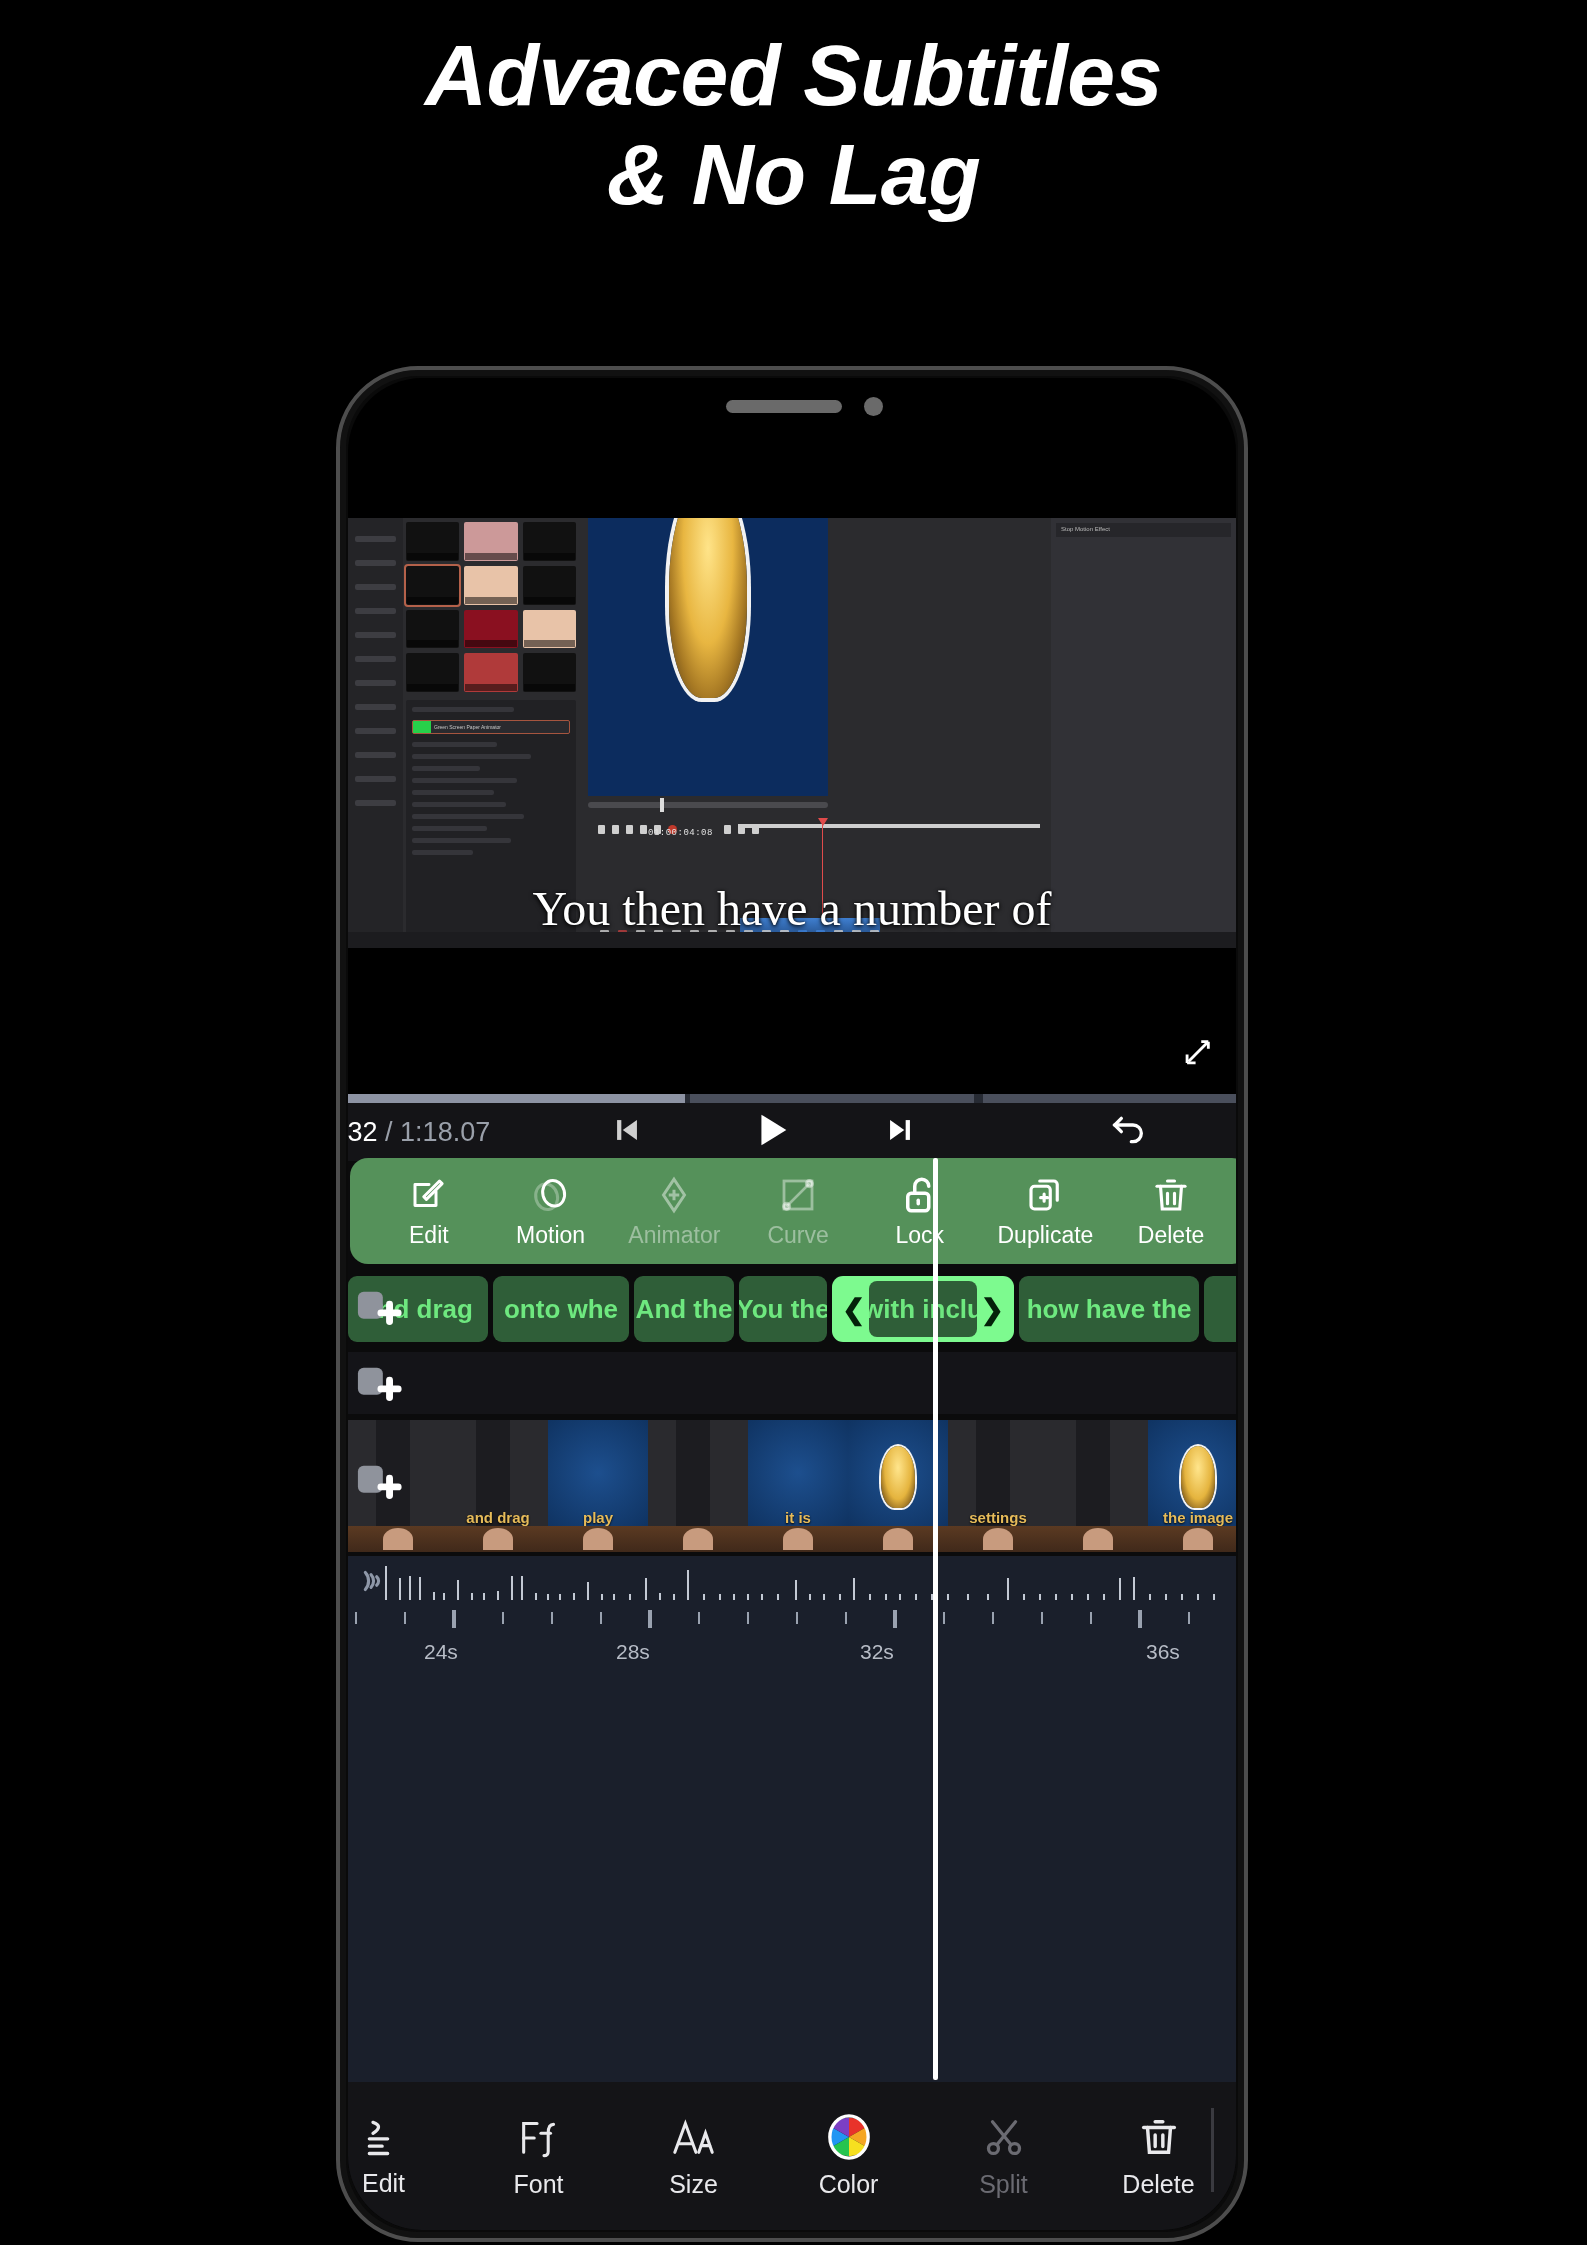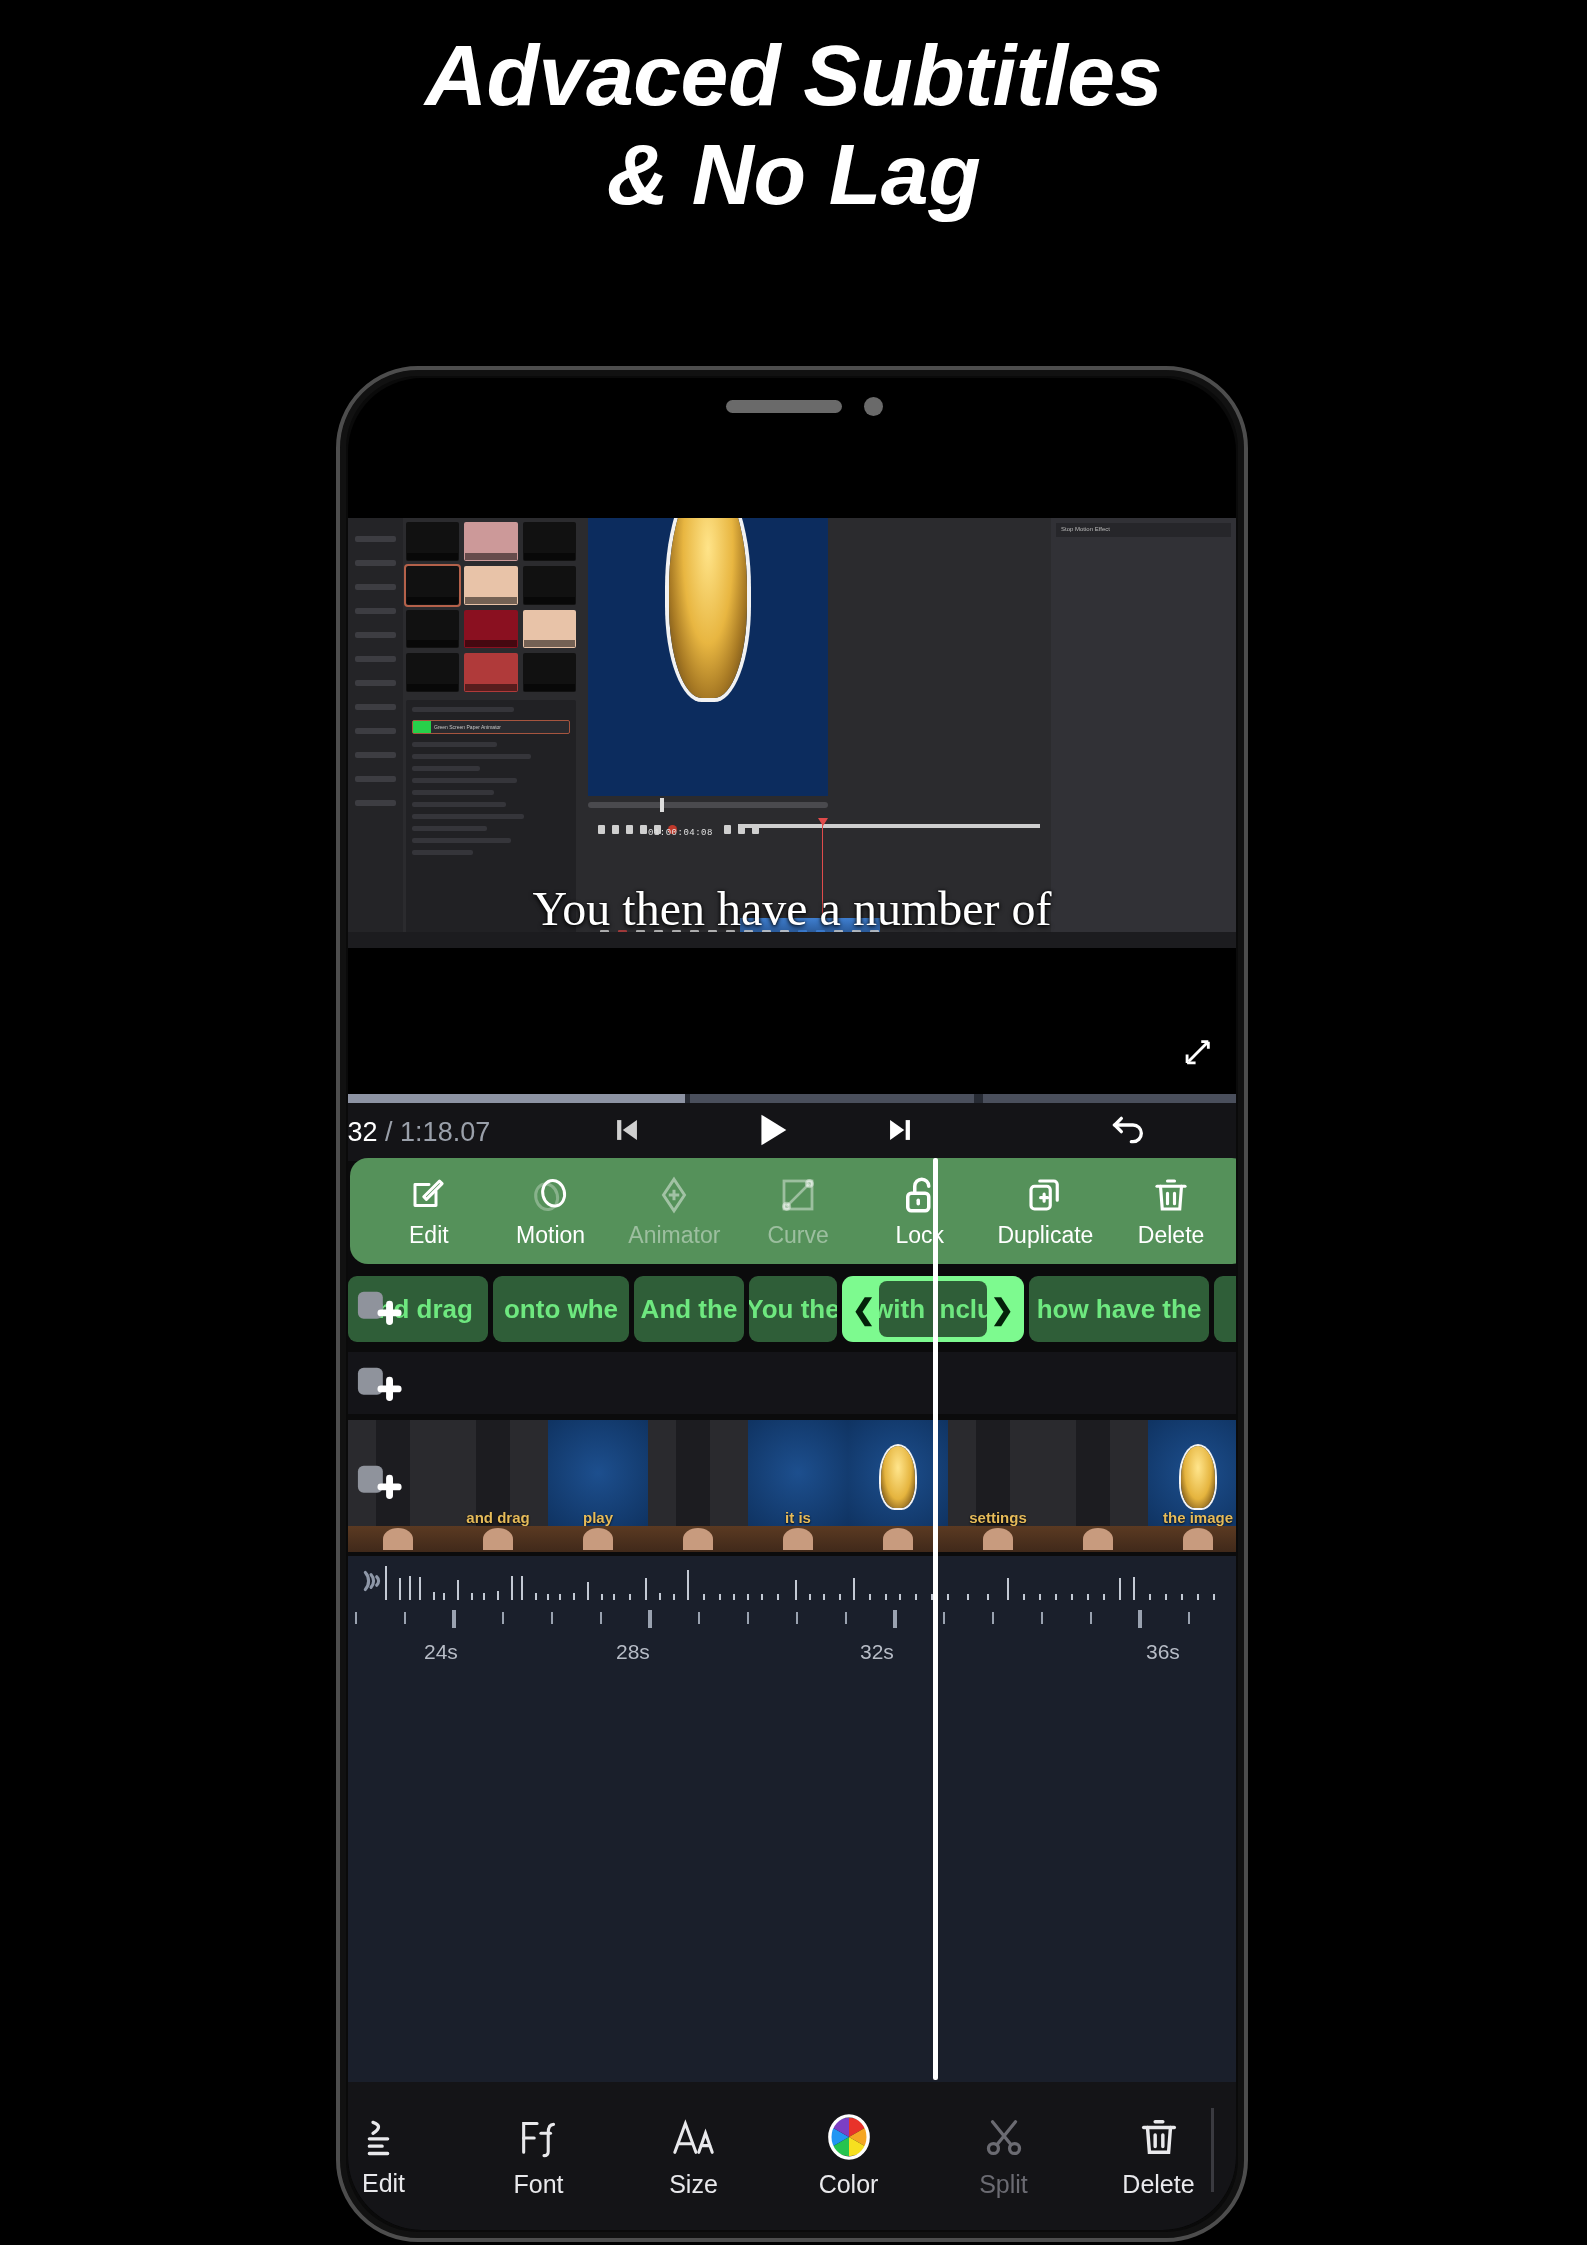--- a/index.html
+++ b/index.html
@@ -617,21 +617,21 @@
 
       <div class="tl">
 
         <div class="textrow">
           <div class="tclip" style="width:140px">
             <span>and drag</span>
           </div>
           <div class="tclip" style="width:136px">
             <span>onto whe</span>
           </div>
-          <div class="tclip" style="width:110px">
+          <div class="tclip" style="width:100px">
             <span>And the</span>
           </div>
           <div class="tclip" style="width:88px">
             <span>You the</span>
           </div>
           <div class="tclip sel" style="width:182px">
             <span class="ar">❮</span>
             <div class="inner">
               <span>with inclu</span>
             </div>

